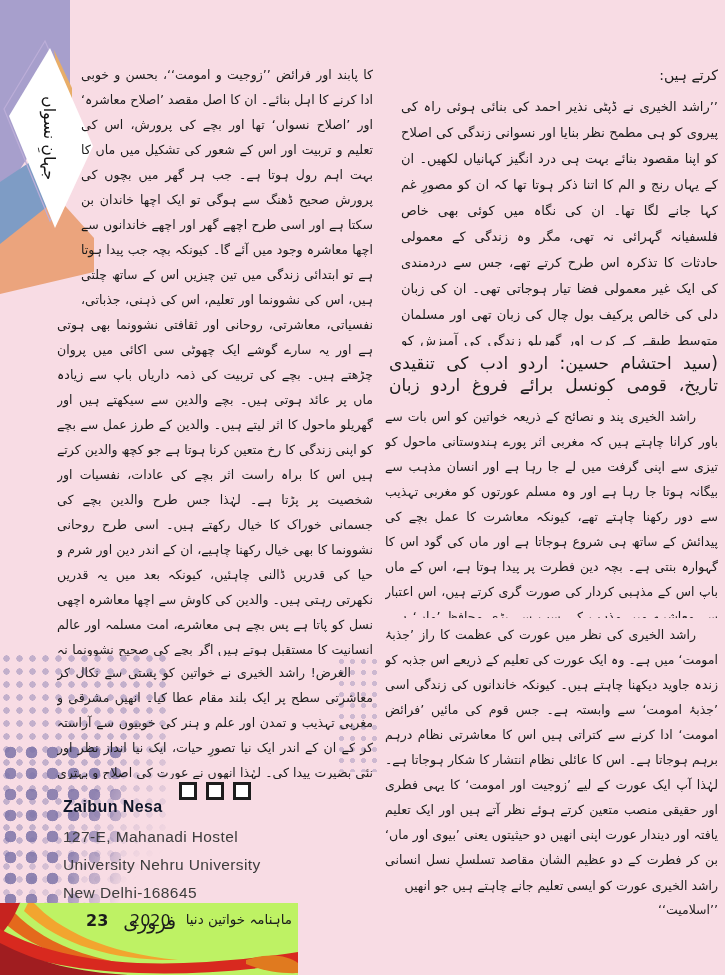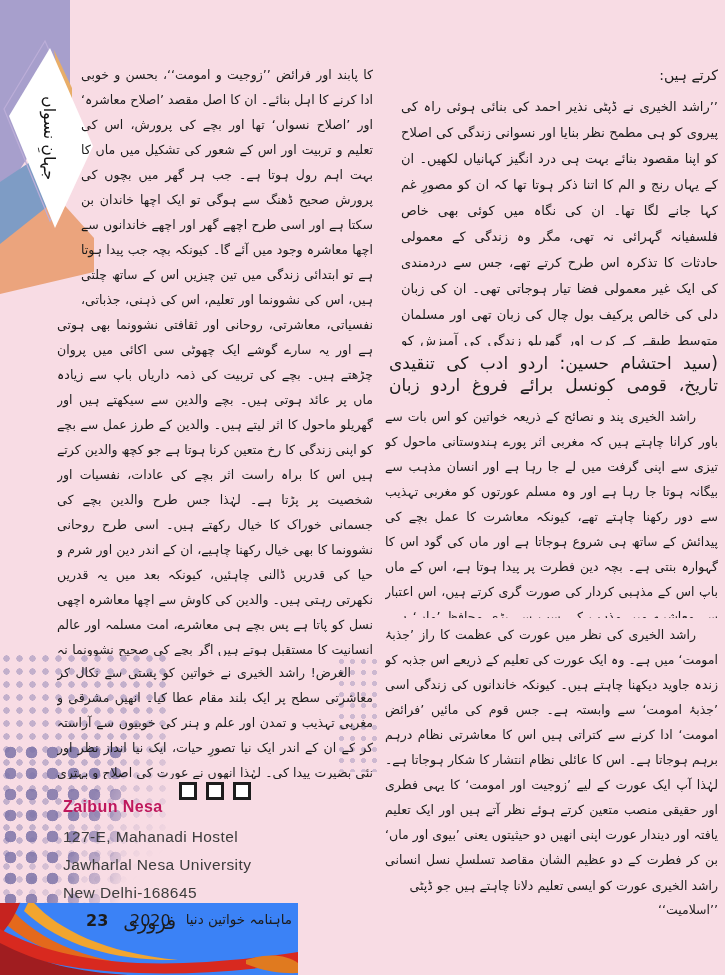--- a/index.html
+++ b/index.html
@@ -45,24 +45,24 @@
 
   .end-ornament{position:absolute;top:782px;left:0;right:0;display:flex;
                 justify-content:center;gap:9px;}
   .end-ornament span{width:12px;height:12px;border:3px solid #1d1d1d;background:#fff;}
 
   
   .author{position:absolute;top:797px;left:6px;direction:ltr;text-align:left;
           font-family:"Liberation Sans",sans-serif;color:#3c3c3c;}
   .author p{position:static !important;margin:0 0 9px 0;font-size:15.5px;line-height:19px;
             text-align:left !important;letter-spacing:.4px;}
-  .author .author-name{font-weight:bold;color:#be185d;font-size:16px;margin-bottom:11px;}
+  .author .author-name{font-weight:bold;color:#0f172a;font-size:16px;margin-bottom:11px;}
 
   
-  .footer{position:absolute;left:0;bottom:0;width:298px;height:72px;background:#3b82f6;}
+  .footer{position:absolute;left:0;bottom:0;width:298px;height:72px;background:#bef264;}
   .footer .wave{position:absolute;left:0;top:0;width:298px;height:72px;}
   .footer span{position:absolute;top:8px;white-space:nowrap;}
   .pg{left:86px;font-weight:bold;font-size:16px;}
   .yr{left:130px;font-weight:normal;font-size:16px;}
   .mo{right:122px;font-size:19px;direction:rtl;}
   .mag{right:6px;font-size:13.5px;direction:rtl;}
 </style>
 </head>
 <body>
 
@@ -81,35 +81,35 @@
   <div class="dots dots-small"></div>
   <div class="dots dots-big"></div>
   <div class="dots dots-gutter"></div>
 
   <div class="col col-right">
     <p class="lead">کرتے ہیں:</p>
     <p class="quote">’’راشد الخیری نے ڈپٹی نذیر احمد کی بنائی ہوئی راہ کی پیروی کو ہی مطمح نظر بنایا اور نسوانی زندگی کی اصلاح کو اپنا مقصود بنائے بہت ہی درد انگیز کہانیاں لکھیں۔ ان کے یہاں رنج و الم کا اتنا ذکر ہوتا تھا کہ ان کو مصورِ غم کہا جانے لگا تھا۔ ان کی نگاہ میں کوئی بھی خاص فلسفیانہ گہرائی نہ تھی، مگر وہ زندگی کے معمولی حادثات کا تذکرہ اس طرح کرتے تھے، جس سے دردمندی کی ایک غیر معمولی فضا تیار ہوجاتی تھی۔ ان کی زبان دلی کی خالص پرکیف بول چال کی زبان تھی اور مسلمان متوسط طبقے کے کرب اور گھریلو زندگی کی آمیزش کو بڑی واقفیت کے ساتھ پیش کرکے وہ ہر دل عزیز اہلِ قلم بن گئے۔‘‘</p>
     <p class="cite">(سید احتشام حسین: اردو ادب کی تنقیدی تاریخ، قومی کونسل برائے فروغ اردو زبان 1983، ص206)</p>
     <p class="p-r1">راشد الخیری پند و نصائح کے ذریعہ خواتین کو اس بات سے باور کرانا چاہتے ہیں کہ مغربی اثر پورے ہندوستانی ماحول کو تیزی سے اپنی گرفت میں لے جا رہا ہے اور انسان مذہب سے بیگانہ ہوتا جا رہا ہے اور وہ مسلم عورتوں کو مغربی تہذیب سے دور رکھنا چاہتے تھے، کیونکہ معاشرت کا عمل بچے کی پیدائش کے ساتھ ہی شروع ہوجاتا ہے اور ماں کی گود اس کا گہوارہ بنتی ہے۔ بچہ دین فطرت پر پیدا ہوتا ہے، اس کے ماں باپ اس کے مذہبی کردار کی صورت گری کرتے ہیں، اس اعتبار سے معاشرے میں مذہب کی سب سے بڑی محافظ ’ماں‘ ہے۔ وہی قوم کی معمار ہے، اس لیے عورت کو صحیح مذہبی تعلیم و دینیاتِ طیبہ کے تسلسل کو قائم رکھنے کے لیے ضروری ہے۔</p>
     <p class="p-r2">راشد الخیری کی نظر میں عورت کی عظمت کا راز ’جذبۂ امومت‘ میں ہے۔ وہ ایک عورت کی تعلیم کے ذریعے اس جذبہ کو زندہ جاوید دیکھنا چاہتے ہیں۔ کیونکہ خاندانوں کی زندگی اسی ’جذبۂ امومت‘ سے وابستہ ہے۔ جس قوم کی مائیں ’فرائض امومت‘ ادا کرنے سے کتراتی ہیں اس کا معاشرتی نظام درہم برہم ہوجاتا ہے۔ اس کا عائلی نظام انتشار کا شکار ہوجاتا ہے۔ لہٰذا آپ ایک عورت کے لیے ’زوجیت اور امومت‘ کا یہی فطری اور حقیقی منصب متعین کرتے ہوئے نظر آتے ہیں اور ایک تعلیم یافتہ اور دیندار عورت اپنی انھیں دو حیثیتوں یعنی ’بیوی اور ماں‘ بن کر فطرت کے دو عظیم الشان مقاصد تسلسلِ نسل انسانی اور تشکیل تعمیر و معاشرہ و ملت کی تعمیل و تکمیل کر سکتی ہے۔</p>
-    <p class="bridge">راشد الخیری عورت کو ایسی تعلیم دلانا چاہتے ہیں جو ڈپٹی ’’اسلامیت‘‘</p>
+    <p class="bridge">راشد الخیری عورت کو ایسی تعلیم جانے چاہتے ہیں جو انھیں ’’اسلامیت‘‘</p>
   </div>
 
   <div class="col col-left">
     <p class="p-l1"><span class="wrap-spacer"></span><span>کا پابند اور فرائض ’’زوجیت و امومت‘‘، بحسن و خوبی ادا کرنے کا اہل بنائے۔ ان کا اصل مقصد ’اصلاح معاشرہ‘ اور ’اصلاح نسواں‘ تھا اور بچے کی پرورش، اس کی تعلیم و تربیت اور اس کے شعور کی تشکیل میں ماں کا بہت اہم رول ہوتا ہے۔ جب ہر گھر میں بچوں کی پرورش صحیح ڈھنگ سے ہوگی تو ایک اچھا خاندان بن سکتا ہے اور اسی طرح اچھے گھر اور اچھے خاندانوں سے اچھا معاشرہ وجود میں آئے گا۔ کیونکہ بچہ جب پیدا ہوتا ہے تو ابتدائی زندگی میں تین چیزیں اس کے ساتھ چلتی ہیں، اس کی نشوونما اور تعلیم، اس کی ذہنی، جذباتی، نفسیاتی، معاشرتی، روحانی اور ثقافتی نشوونما بھی ہوتی ہے اور یہ سارے گوشے ایک چھوٹی سی اکائی میں پروان چڑھتے ہیں۔ بچے کی تربیت کی ذمہ داریاں باپ سے زیادہ ماں پر عائد ہوتی ہیں۔ بچے والدین سے سیکھتے ہیں اور گھریلو ماحول کا اثر لیتے ہیں۔ والدین کے طرز عمل سے بچے کو اپنی زندگی کا رخ متعین کرنا ہوتا ہے جو کچھ والدین کرتے ہیں اس کا براہ راست اثر بچے کی عادات، نفسیات اور شخصیت پر پڑتا ہے۔ لہٰذا جس طرح والدین بچے کی جسمانی خوراک کا خیال رکھتے ہیں۔ اسی طرح روحانی نشوونما کا بھی خیال رکھنا چاہیے، ان کے اندر دین اور شرم و حیا کی قدریں ڈالنی چاہئیں، کیونکہ بعد میں یہ قدریں نکھرتی رہتی ہیں۔ والدین کی کاوش سے اچھا معاشرہ اچھی نسل کو پاتا ہے پس بچے ہی معاشرے، امت مسلمہ اور عالم انسانیت کا مستقبل ہوتے ہیں اگر بچے کی صحیح نشوونما نہ ہوئی اور اس کی تربیت کو نظر انداز کیا گیا تو اس کا مطلب ہے کہ اگلی نسل کو تباہ کر دیا گیا۔ اس لیے راشد الخیری اصلاح معاشرہ کے لیے تعلیم و اصلاح نسواں کو ضروری اور ہر مسلم عورت کو اسلام کی صحیح اسپرٹ سے واقف کرانا اور اس کے بنیادی اصولوں پر عمل کرانا اہم سمجھتے ہیں۔ ان کا کہنا ہے کہ اس کے بغیر ایک عورت اپنی زندگی میں ترقی نہیں کر سکتی۔</span></p>
     <p class="p-l2">الغرض! راشد الخیری نے خواتین کو پستی سے نکال کر معاشرتی سطح پر ایک بلند مقام عطا کیا۔ انھیں مشرقی و مغربی تہذیب و تمدن اور علم و ہنر کی خوبیوں سے آراستہ کر کے ان کے اندر ایک نیا تصورِ حیات، ایک نیا انداز نظر اور نئی بصیرت پیدا کی۔ لہٰذا انھوں نے عورت کی اصلاح و بہتری کے لیے جتنی خدمات انجام دیں وہ ناقابل فراموش ہیں۔</p>
     <div class="end-ornament">
       <span></span>
       <span></span>
       <span></span>
     </div>
     <div class="author">
       <p class="author-name">Zaibun Nesa</p>
       <p>127-E, Mahanadi Hostel</p>
-      <p>Jawharlal Nesa University</p>
+      <p>University Nehru University</p>
       <p>New Delhi-168645</p>
     </div>
   </div>
 
   <div class="footer">
     <svg class="wave" viewBox="0 0 298 72" preserveAspectRatio="none" aria-hidden="true">
       <path d="M34,0 C58,26 104,50 178,57 C118,58 62,44 24,8 L28,0 Z" fill="#f2a52f"></path>
       <path d="M8,2 C38,40 96,61 168,66 C92,66 38,52 0,16 L0,6 Z" fill="#e4691c"></path>
       <path d="M0,0 L20,0 C14,14 8,24 0,32 Z" fill="#c6231f"></path>
       <path d="M0,26 C66,62 156,70 298,49 L298,60 C172,79 58,71 0,44 Z" fill="#d8291f"></path>

